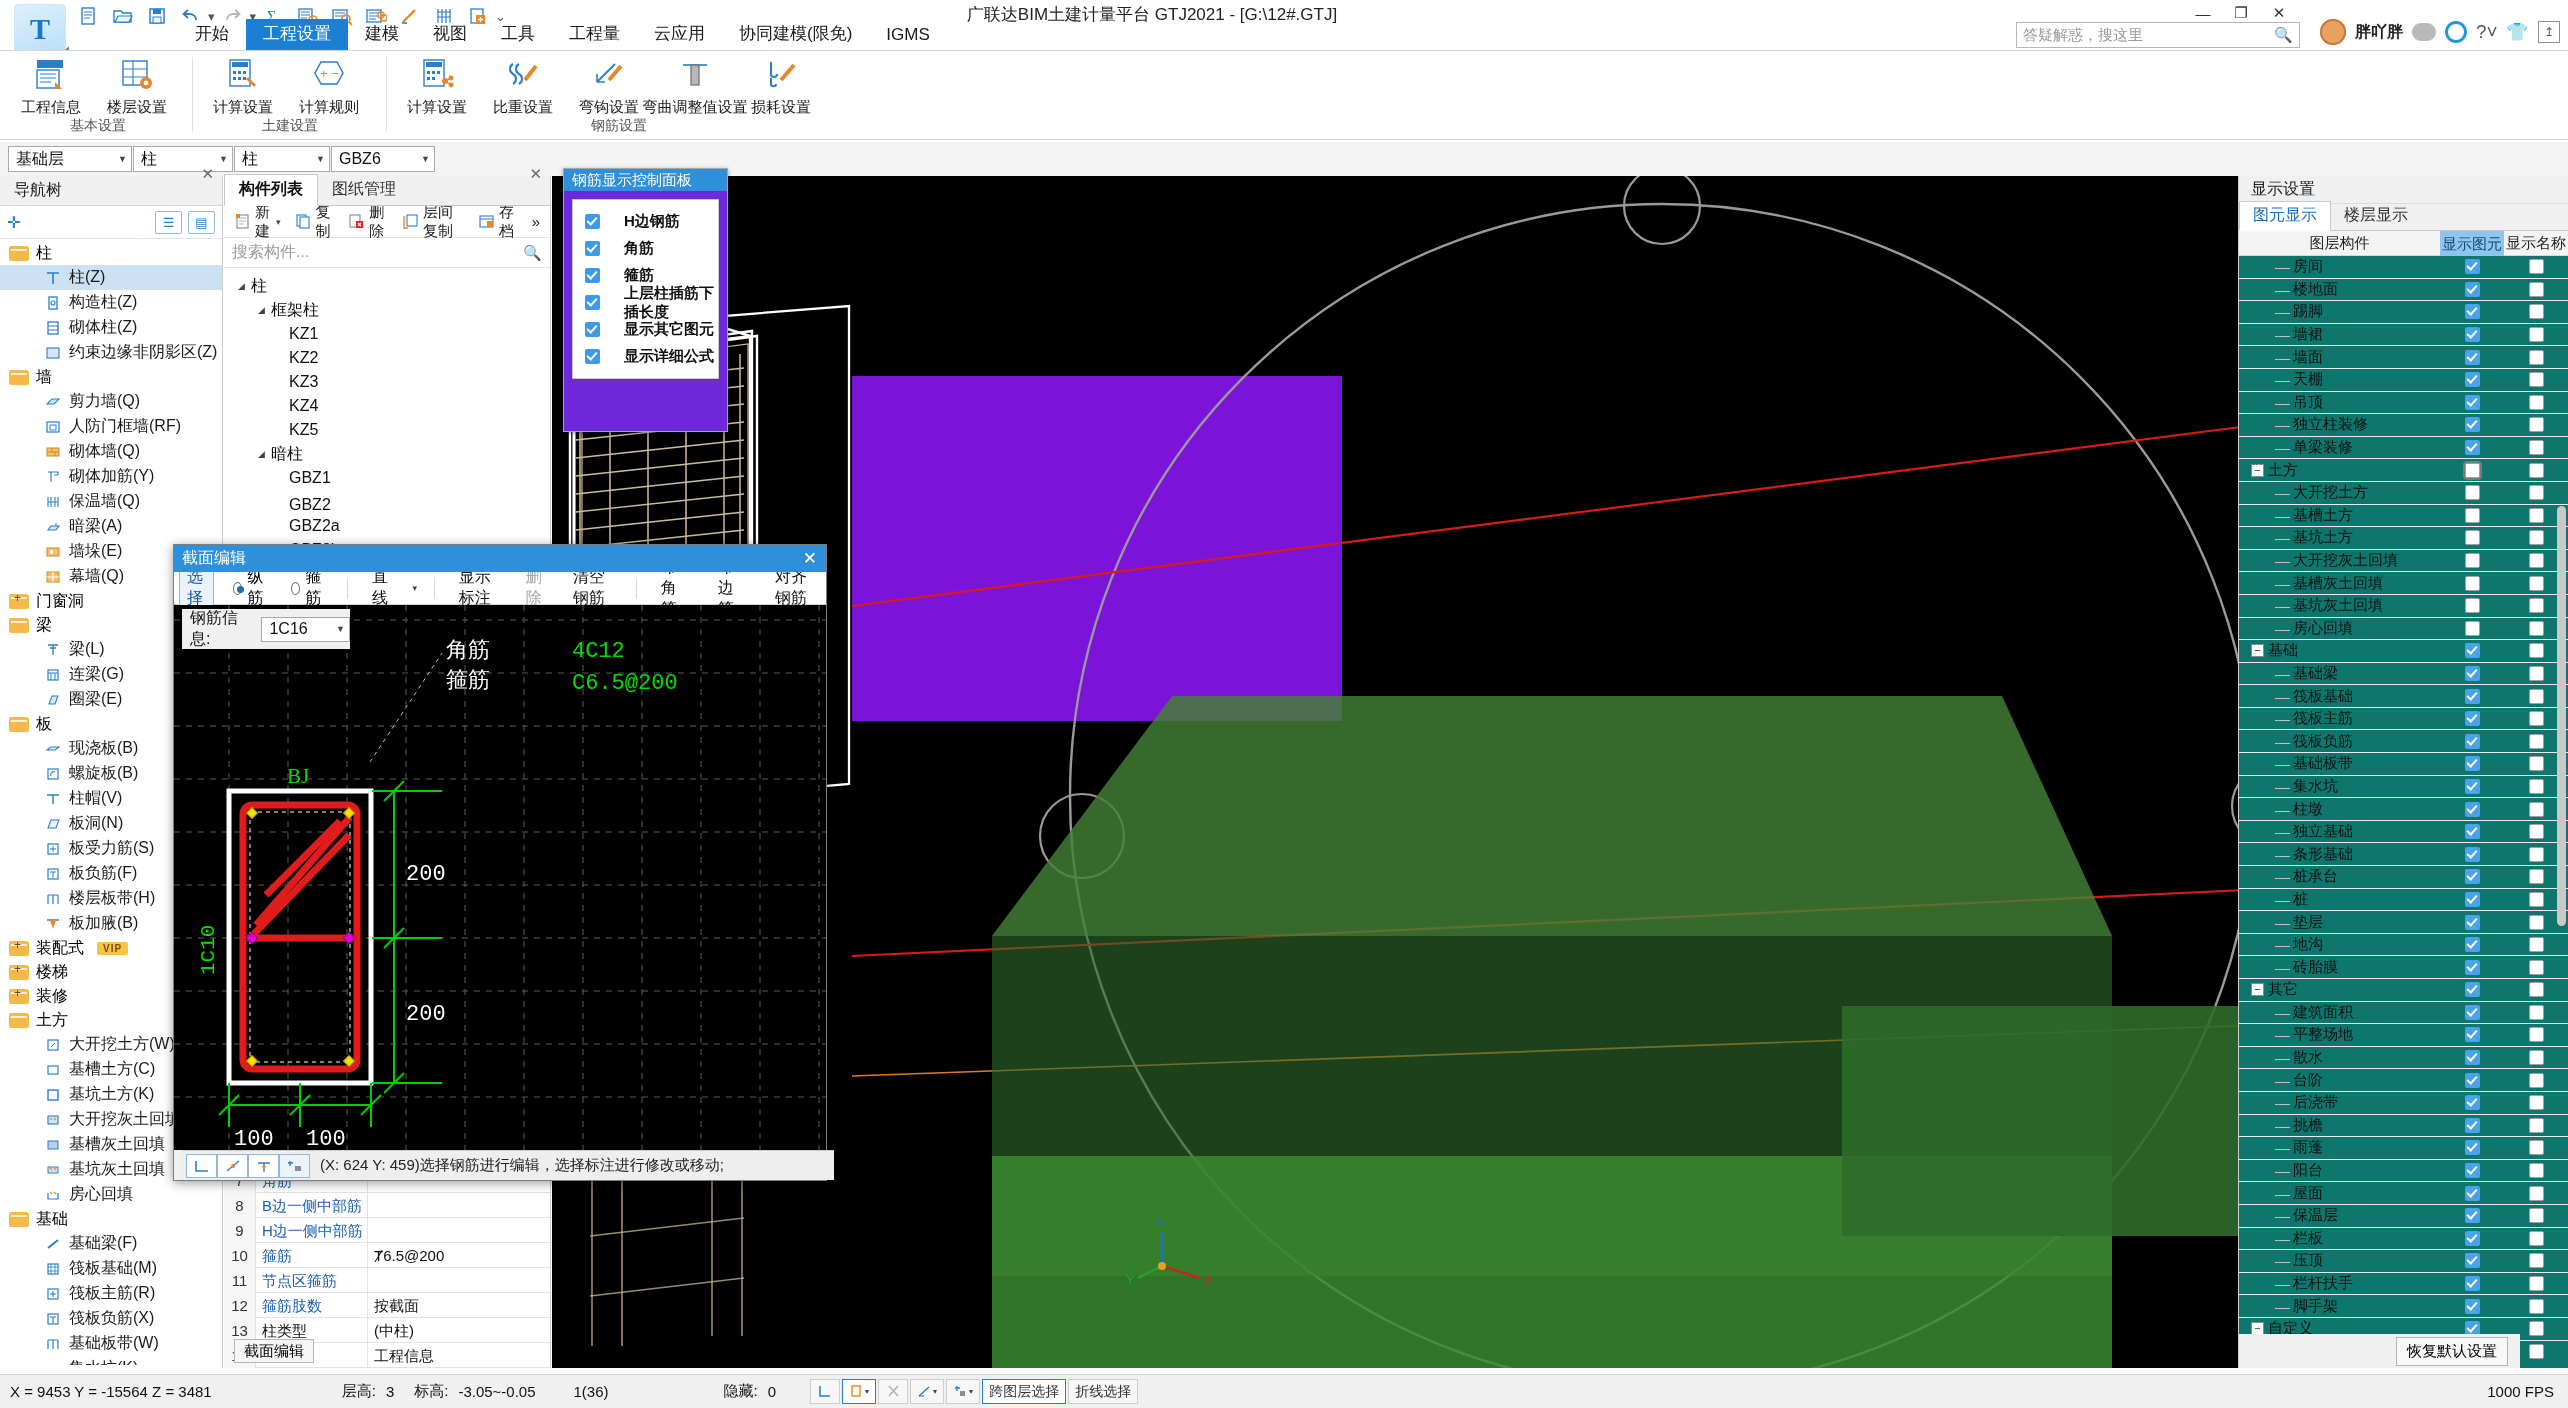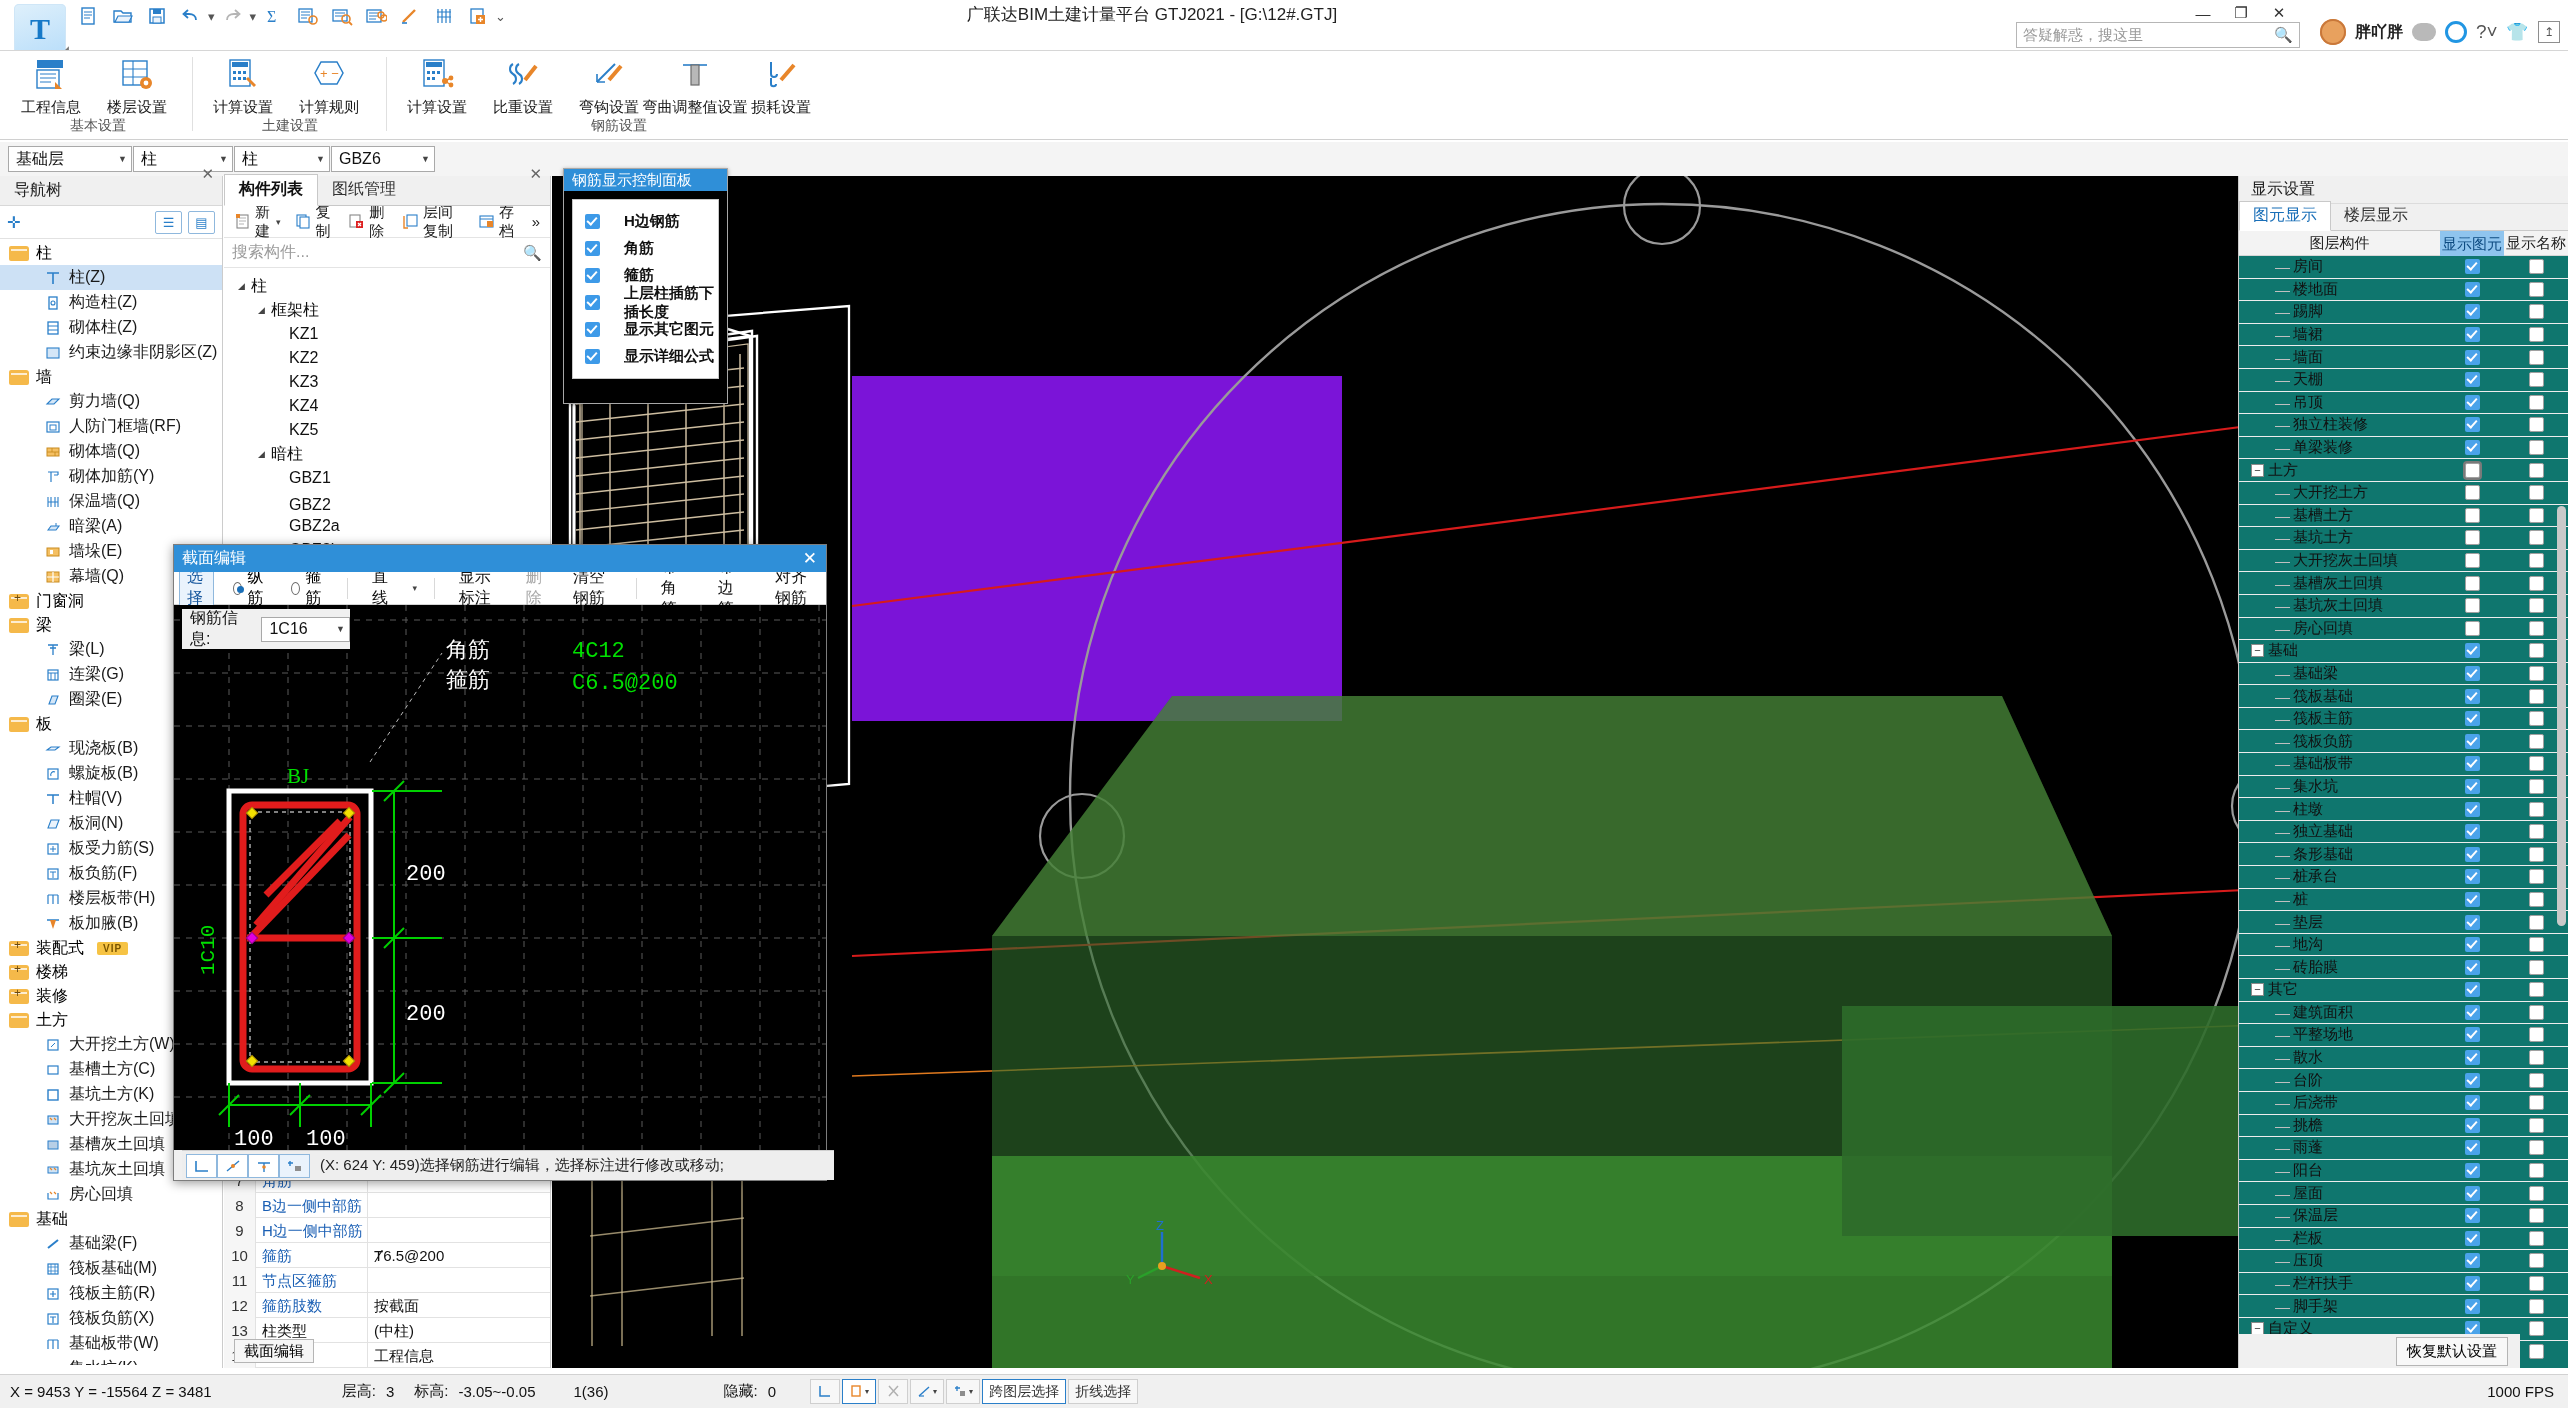--- a/index.html
+++ b/index.html
@@ -131,22 +131,22 @@
   .cmpsearch .mg{color:#2a7fc9;font-size:15px;}
   .cmptree{padding-top:6px;}
   .ctrow{height:24px;display:flex;align-items:center;font-size:16px;color:#111;}
   .ctrow .arrow{font-size:9px;color:#444;margin-right:6px;}
 
   
   .viewport { position:absolute; left:552px; top:176px; width:1735px; height:1192px;
               background:#000; overflow:hidden; }
 
   
-  .rebarpanel { position:absolute; left:563px; top:168px; width:165px; height:236px;
-                background:#000000; border:1px solid #a7a7a7; box-shadow:0 1px 4px rgba(0,0,0,.35);}
+  .rebarpanel { position:absolute; left:563px; top:168px; width:165px; height:264px;
+                background:#6d28d9; border:1px solid #a7a7a7; box-shadow:0 1px 4px rgba(0,0,0,.35);}
   .rebarpanel .hd { height:22px; background:#2f8fd8; color:#fff; font-size:15px;
                     display:flex; align-items:center; padding-left:8px;}
   .rebarpanel .bd { margin:8px; background:#fff; border:1px solid #c8c8c8; padding:8px 0 8px 12px;}
   .ckrow{display:flex;align-items:center;gap:24px;height:27px;font-size:15px;color:#111;font-weight:bold;}
   .ck{width:15px;height:15px;border-radius:2px;background:#3d9ae8;position:relative;flex:0 0 auto;}
   .ck:after{content:"";position:absolute;left:4px;top:1px;width:4px;height:8px;border:solid #fff;
             border-width:0 2px 2px 0;transform:rotate(42deg);}
 
   
   .secdlg { position:absolute; left:173px; top:544px; width:654px; height:637px;
@@ -327,20 +327,31 @@
     <div class="qicon">
       <svg width="20" height="20" viewBox="0 0 20 20">
           <rect x="3" y="3" width="12" height="14" fill="#fff" stroke="#2a7fc9" stroke-width="1.3"></rect>
           <rect x="8" y="9" width="9" height="9" fill="#e8862a"></rect>
           <path d="M12.5 11v5M10 13.5h5" stroke="#fff" stroke-width="1.4"></path>
         </svg>
     </div>
     <div class="qsep">⌄</div>
   </div>
 
+  <div class="tabs">
+    <div class="tab">开始</div>
+    <div class="tab active">工程设置</div>
+    <div class="tab">建模</div>
+    <div class="tab">视图</div>
+    <div class="tab">工具</div>
+    <div class="tab">工程量</div>
+    <div class="tab">云应用</div>
+    <div class="tab">协同建模(限免)</div>
+    <div class="tab">IGMS</div>
+  </div>
 
   <div class="searchbox">
     <span class="ph">答疑解惑，搜这里</span>
     <span class="mag">🔍</span>
   </div>
   <div class="acct">
     <span class="avatar"></span>
     <span class="nm">胖吖胖</span>
     <span class="bubble"></span>
     <span class="headset"></span>

